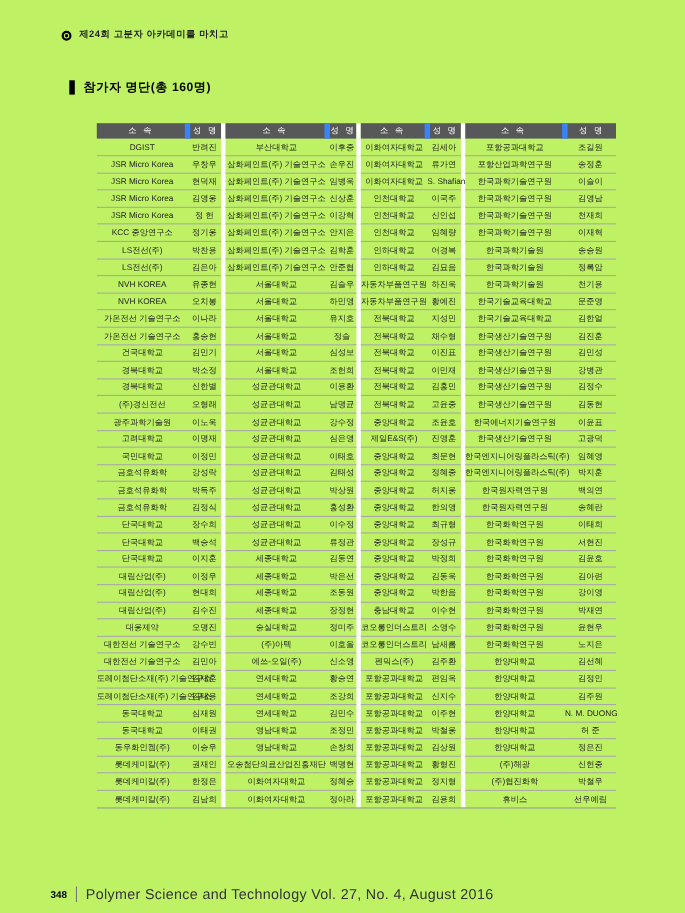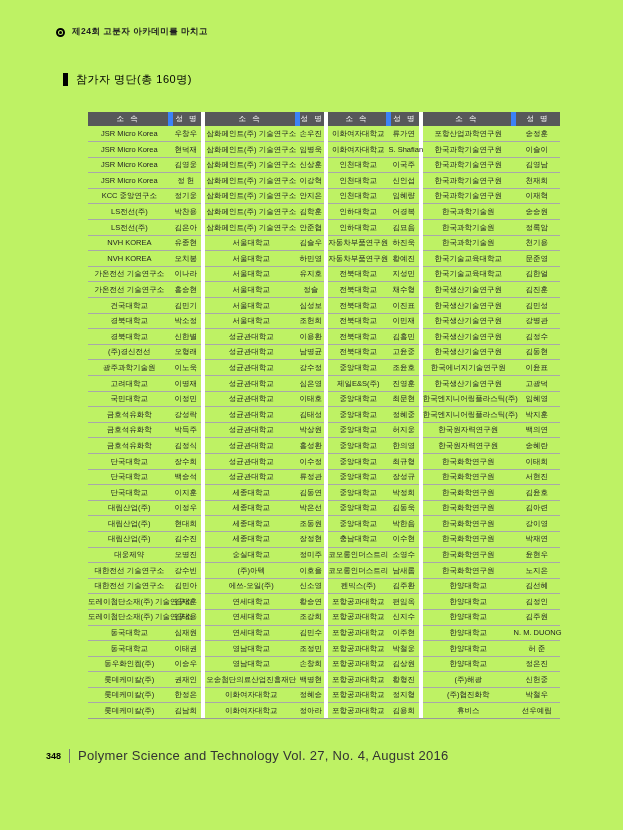--- a/index.html
+++ b/index.html
@@ -55,21 +55,21 @@
     align-items: center;
     gap: 8px;
   }
   .title-bar {
     width: 5px;
     height: 13px;
     background: #000;
   }
   .section-title .st-text {
     font-size: 11px;
-    font-weight: normal;
+    font-weight: bold;
     letter-spacing: 0.5px;
     color: #000;
   }
 
   
   .table-wrap {
     position: absolute;
     top: 112px;
     left: 88px;
   }
@@ -100,21 +100,21 @@
   }
   table.roster td.spacer, table.roster th.spacer {
     background: #ffffff;
     border: none;
   }
   table.roster tbody tr:last-child td { border-bottom: 1px solid #9a9a9a; }
 
   
   .footer {
     position: absolute;
-    top: 748px;
+    top: 805px;
     left: 46px;
     display: flex;
     align-items: center;
   }
   .footer .page-num {
     font-size: 9px;
     font-weight: bold;
     color: #000;
   }
   .footer .divider {
@@ -169,20 +169,33 @@
             <th class="spacer"></th>
             <th>소 속</th>
             <th class="name-h">성 명</th>
             <th class="spacer"></th>
             <th>소 속</th>
             <th class="name-h">성 명</th>
           </tr>
         </thead>
       <tbody>
           <tr>
+            <td>DGIST</td>
+            <td>반려진</td>
+            <td class="spacer"></td>
+            <td>부산대학교</td>
+            <td>이후중</td>
+            <td class="spacer"></td>
+            <td>이화여자대학교</td>
+            <td>김세아</td>
+            <td class="spacer"></td>
+            <td>포항공과대학교</td>
+            <td>조길원</td>
+          </tr>
+          <tr>
             <td>JSR Micro Korea</td>
             <td>우창우</td>
             <td class="spacer"></td>
             <td>삼화페인트(주) 기술연구소</td>
             <td>손우진</td>
             <td class="spacer"></td>
             <td>이화여자대학교</td>
             <td>류가연</td>
             <td class="spacer"></td>
             <td>포항산업과학연구원</td>

